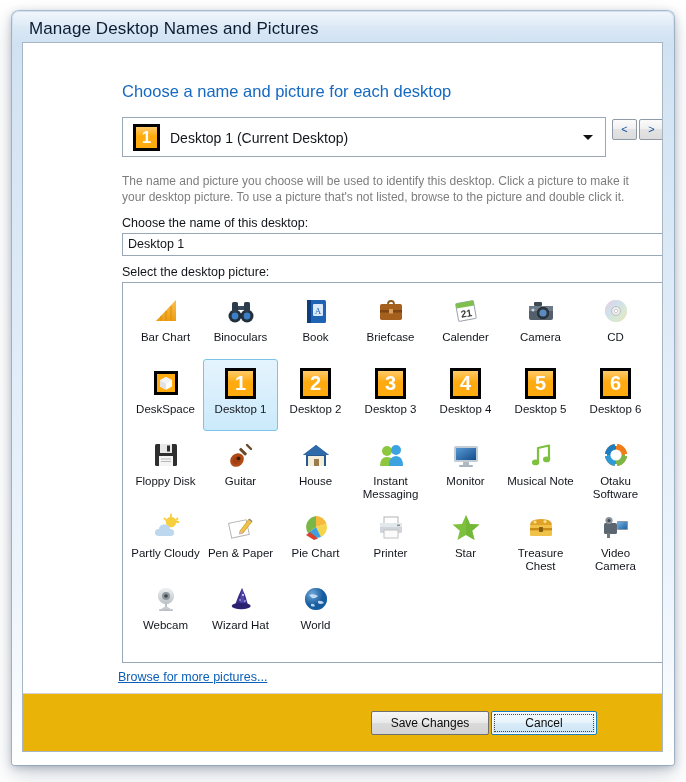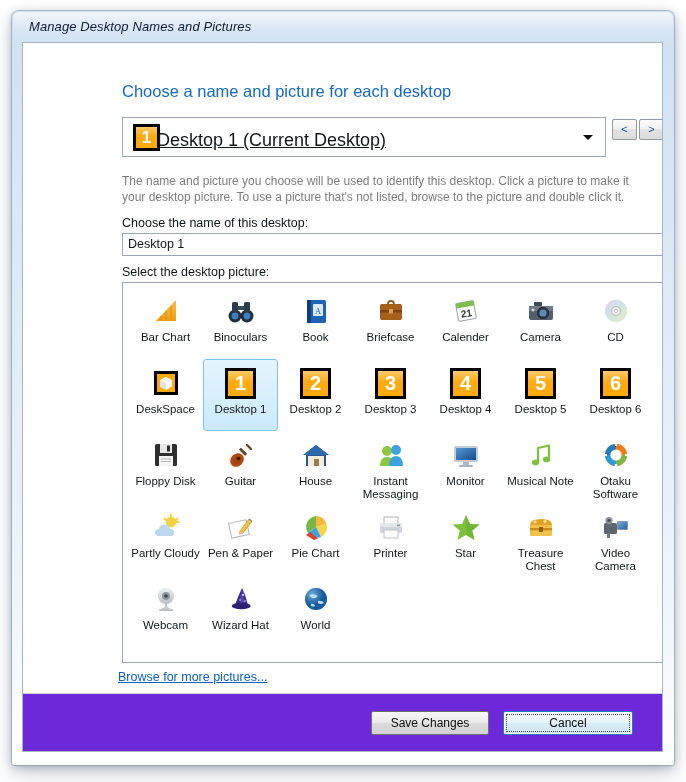--- a/index.html
+++ b/index.html
@@ -47,25 +47,24 @@
     position: absolute;
     left: 0; top: 0;
     width: 100%;
     height: 32px;
   }
 
   #window-title {
     position: absolute;
     left: 17px;
     top: 8px;
-    font-size: 13px;
+    font-size: 17px;
     color: #0c1c33;
     white-space: nowrap;
     letter-spacing: 0.1px;
-    font-style: italic;
   }
 
   
   #client-area {
     position: absolute;
     left: 10px;
     top: 31px;
     width: 641px;
     height: 710px;
     background: #ffffff;
@@ -133,26 +132,25 @@
   }
 
   #combo-icon .num-tile {
     width: 27px;
     height: 27px;
     font-size: 17px;
   }
 
   #combo-label {
     position: absolute;
-    left: 34px;
+    left: 47px;
     top: 12px;
-    font-size: 18px;
+    font-size: 14px;
     color: #12161c;
     white-space: nowrap;
-    text-decoration: underline;
   }
 
   #combo-arrow {
     position: absolute;
     right: 12px;
     top: 17px;
     width: 0; height: 0;
     border-left: 5px solid transparent;
     border-right: 5px solid transparent;
     border-top: 5px solid #111111;
@@ -308,43 +306,43 @@
 
   
   #button-bar {
     position: absolute;
     left: 0;
     bottom: 0;
     width: 100%;
     height: 58px;
     border-top: 1px solid #d3d3d3;
     box-sizing: border-box;
-    background: #6d28d9;
+    background: #eab308;
   }
 
   .dlgbtn {
     position: absolute;
     top: 17px;
     height: 24px;
     border: 1px solid #707070;
     border-radius: 2px;
     background: linear-gradient(180deg, #f6f6f6 0%, #eaeaea 48%, #dbdbdb 50%, #d3d3d3 100%);
     font-family: "Liberation Sans", sans-serif;
     font-size: 12px;
     color: #0c0c0c;
     box-sizing: border-box;
     cursor: default;
     display: flex;
     align-items: center;
     justify-content: center;
   }
   #save-changes-button { left: 348px; width: 118px; }
   #cancel-button {
-    left: 480px;
-    width: 130px;
+    left: 468px;
+    width: 106px;
     border: 1px solid #1a7fc1;
     background: linear-gradient(180deg, #f4fafd 0%, #e7f3fb 48%, #d8ebf8 50%, #cfe6f6 100%);
     box-shadow: inset 0 0 0 1px #ffffff;
     align-items: center;
   }
   #cancel-focus-ring {
     position: absolute;
     left: 2px; top: 2px; right: 2px; bottom: 2px;
     border: 1px dotted #45484d;
     pointer-events: none;

